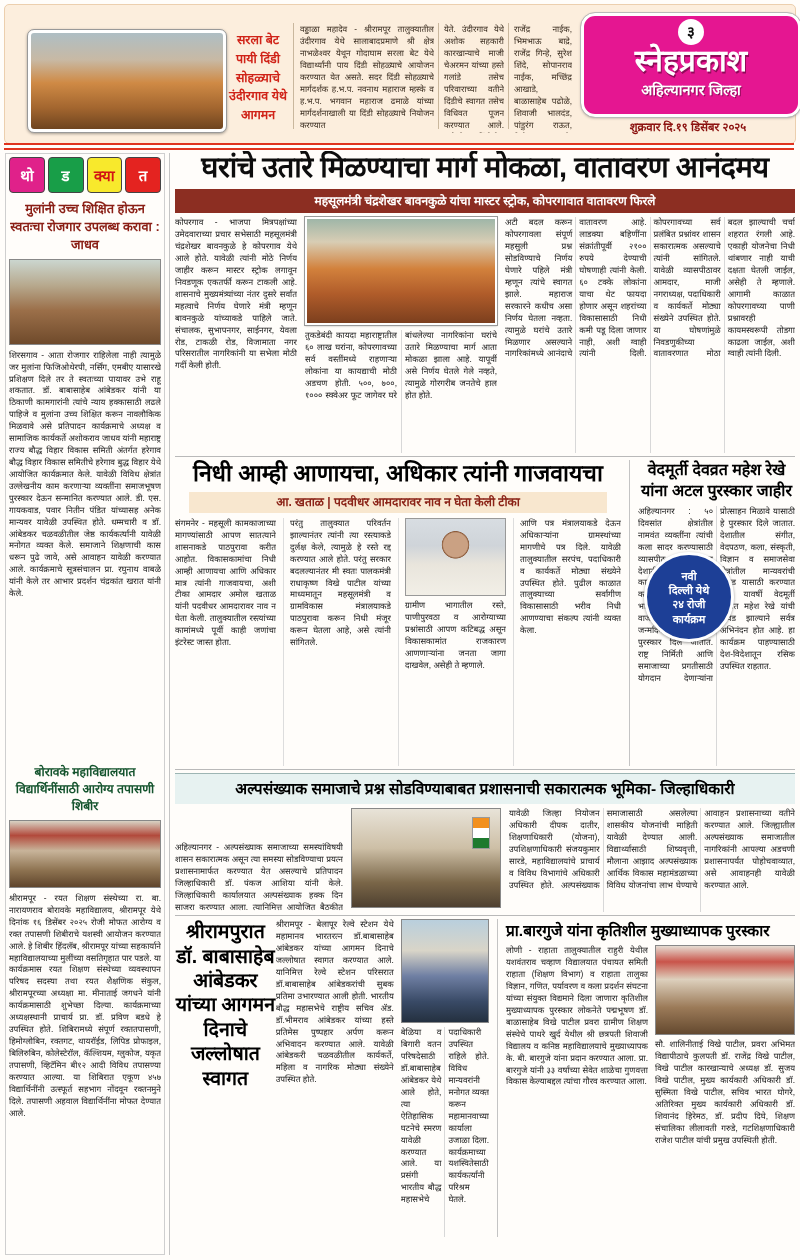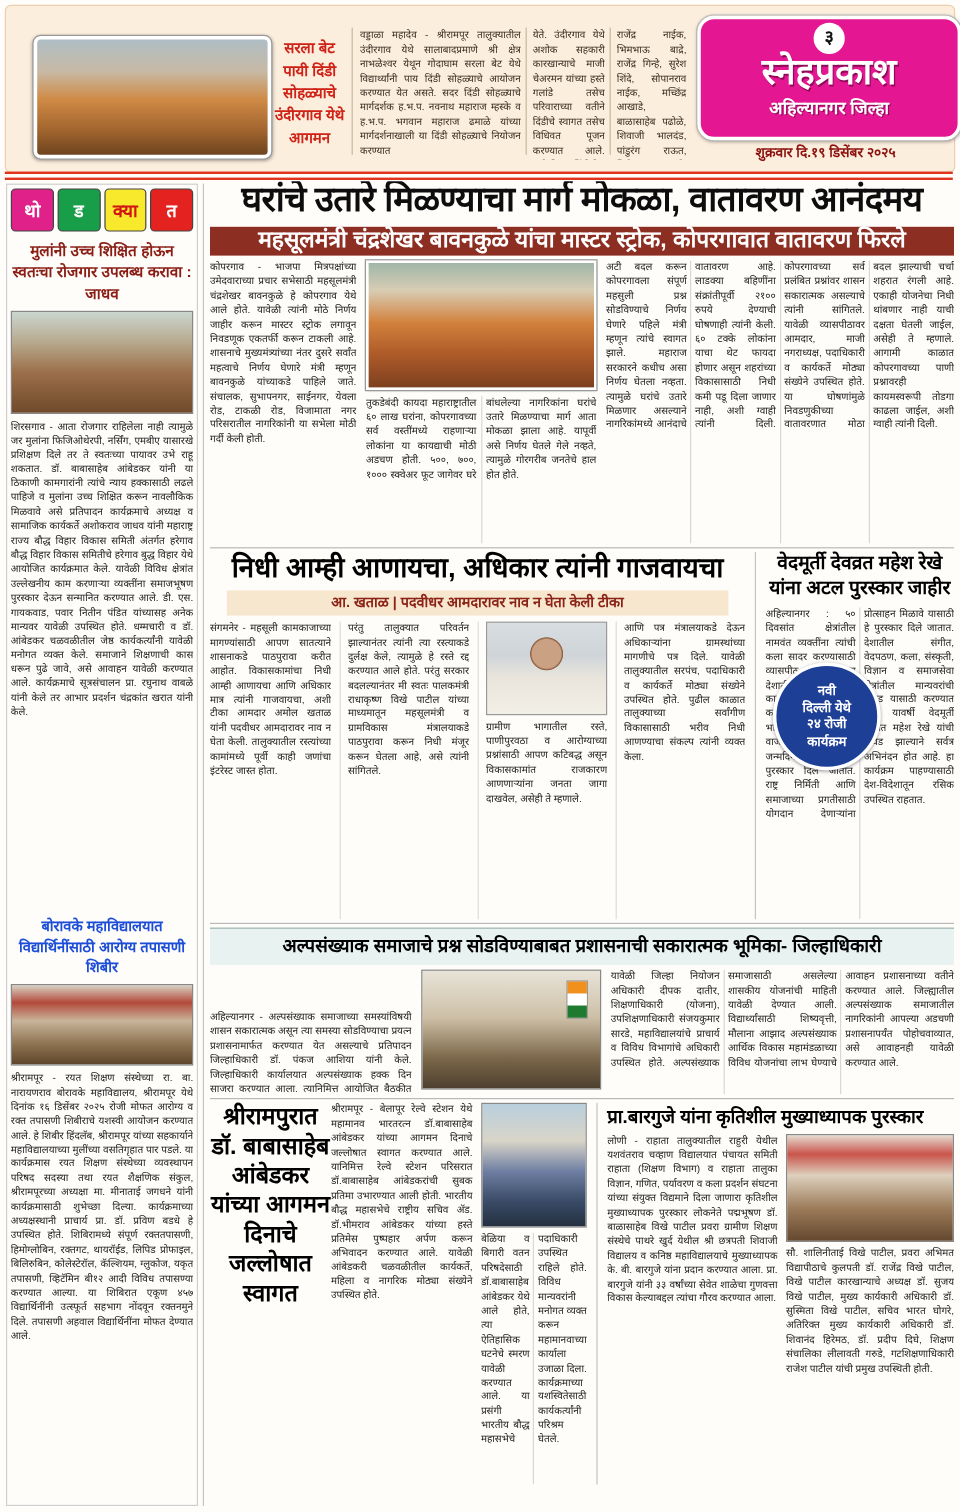--- a/index.html
+++ b/index.html
@@ -23,29 +23,29 @@
   .sidebar{position:absolute;left:5px;top:153px;width:160px;height:1102px;border:1px solid #cfcfcf;padding:3px;box-sizing:border-box;display:flex;flex-direction:column;overflow:hidden;}
   .vdiv-main{position:absolute;left:169px;top:153px;width:1px;height:1102px;background:#c4c4c4;}
   .main{position:absolute;left:175px;top:151px;width:620px;height:1106px;overflow:hidden;}
   .body-txt{font-size:8.4px;line-height:1.42;color:#222;text-align:justify;overflow:hidden;}
   .hrule{border:none;border-top:1px solid #b9b9b9;margin:3px 0;}
   
   .brief-row{display:flex;gap:3px;margin-bottom:5px;}
   .brief-box{flex:1;height:34px;border:1px solid #444;border-radius:4px;color:#fff;font-weight:bold;font-size:15px;display:flex;align-items:center;justify-content:center;}
   .bb1{background:#e0218a;} .bb2{background:#189e48;} .bb3{background:#f8e92c;color:#d21414;} .bb4{background:#e42320;}
   .sb-h1{color:#8a1e15;font-weight:bold;font-size:12.8px;line-height:1.4;text-align:center;margin:2px 0 5px;}
-  .sb-h2{color:#1d4ed8;font-weight:bold;font-size:12.2px;line-height:1.4;text-align:center;margin:4px 0 5px;}
+  .sb-h2{color:#14532d;font-weight:bold;font-size:12.2px;line-height:1.4;text-align:center;margin:4px 0 5px;}
   .sb-photo{height:84px;border:1px solid #888;margin-bottom:5px;}
   .ph-group{background:linear-gradient(180deg,#cbd6cf 0%,#b7a98e 30%,#9b6f49 60%,#6f4a2b 100%);}
   .ph-banner{background:linear-gradient(180deg,#d8d2c4 0%,#b24a3c 22%,#c8b49a 45%,#8d7250 75%,#5f452c 100%);}
   .sb-body1{height:408px;margin-bottom:2px;}
   .sb-body2{flex:1;}
   
   .lead-h{font-size:29px;font-weight:bold;color:#0d0d0d;text-align:center;line-height:1.15;letter-spacing:-.5px;}
-  .lead-sub{background:#8c2e22;color:#fff;font-weight:bold;font-size:19px;text-align:center;height:24px;line-height:24px;margin:5px 0 4px;}
+  .lead-sub{background:#8c2e22;color:#fff;font-weight:bold;font-size:12px;text-align:center;height:24px;line-height:24px;margin:5px 0 4px;}
   .lead-body{display:flex;gap:8px;height:236px;}
   .lead-c1{width:122px;}
   .lead-mid{width:192px;display:flex;flex-direction:column;}
   .lead-photo{height:104px;border:2px solid #fff;outline:1px solid #999;box-shadow:0 1px 2px rgba(0,0,0,.3);margin-bottom:5px;background:linear-gradient(180deg,#9fb6a8 0%,#d8cdb4 22%,#d2813c 48%,#b05c2a 72%,#7c3f1e 100%);}
   .lead-mid-t{flex:1;column-count:2;column-gap:8px;column-rule:1px solid #d8d8d8;}
   .lead-right{flex:1;column-count:4;column-gap:7px;column-rule:1px solid #d8d8d8;}
   
   .band2{display:flex;gap:8px;height:306px;}
   .nidhi{width:446px;display:flex;flex-direction:column;}
   .nidhi-h{font-size:23px;font-weight:bold;text-align:center;line-height:1.2;}

